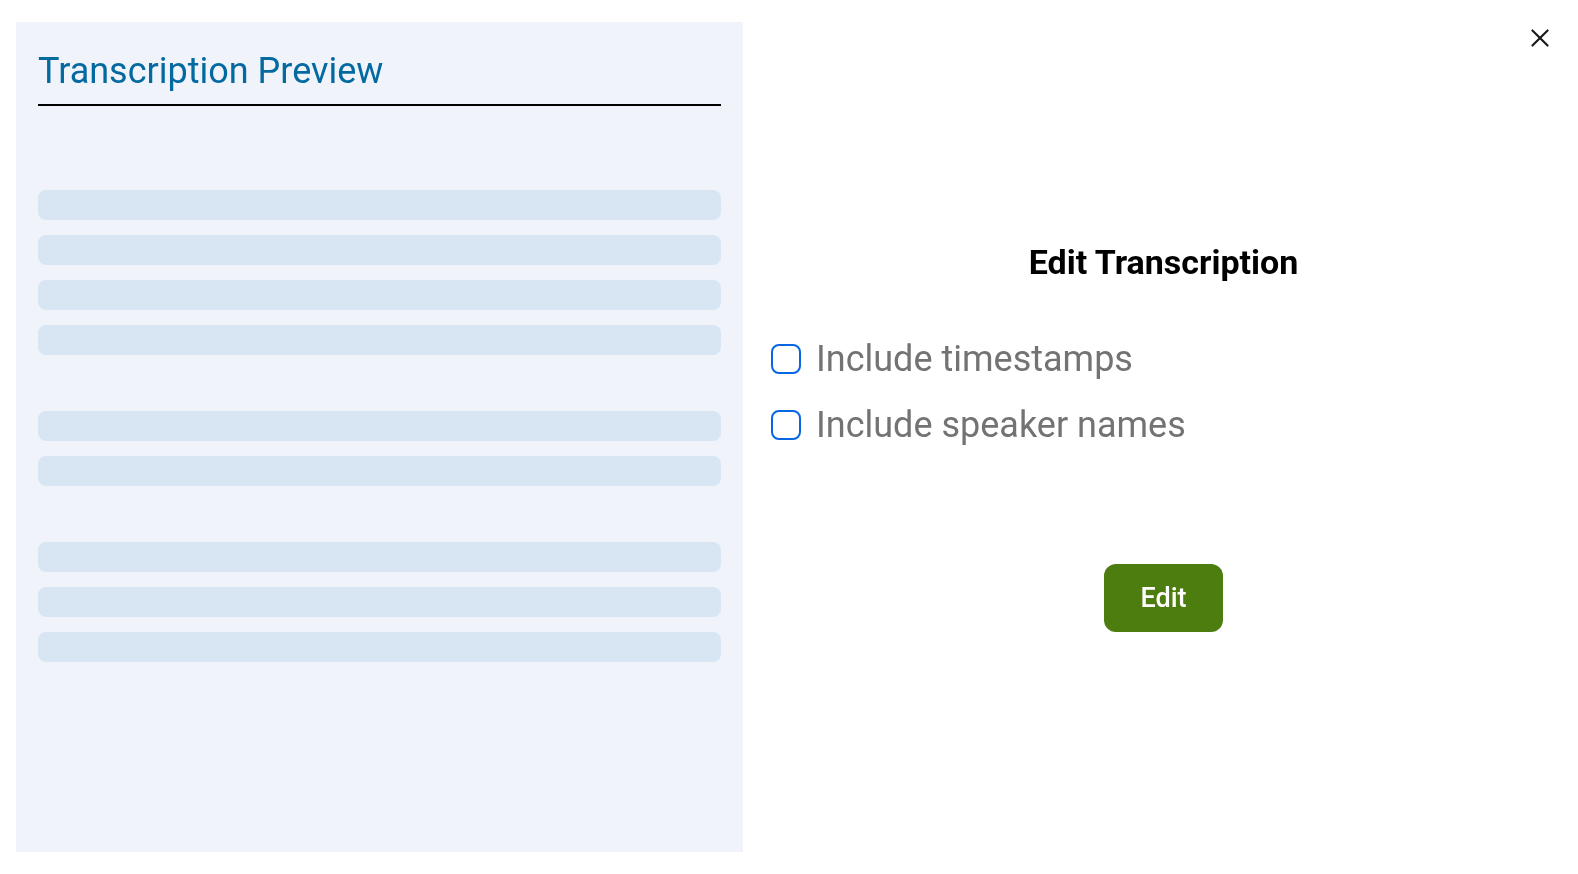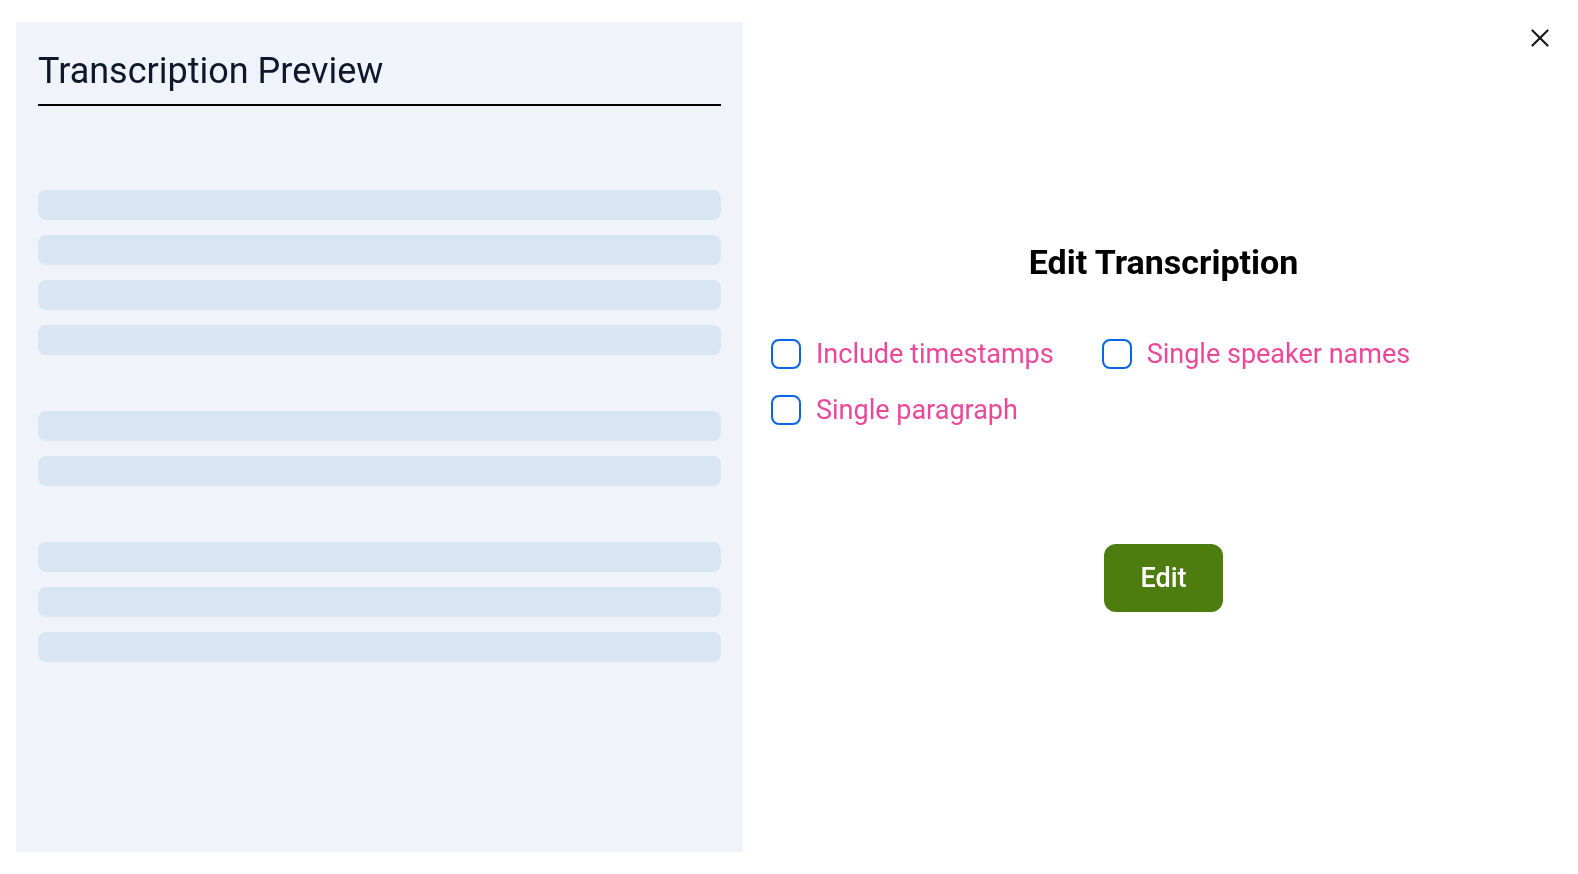--- a/index.html
+++ b/index.html
@@ -28,21 +28,21 @@
       background: #f0f4fa;
       margin: 22px 0 22px 16px;
       padding: 28px 22px;
       display: flex;
       flex-direction: column;
     }
     
     .preview-title {
       font-size: 36px;
       font-weight: 400;
-      color: #0f172a;
+      color: #0369a1;
       padding-bottom: 12px;
       border-bottom: 2px solid #000000;
       margin-bottom: 84px;
     }
     
     .skeleton-group {
       display: flex;
       flex-direction: column;
       gap: 16px;
     }
@@ -127,23 +127,23 @@
     .checkbox-box {
       width: 30px;
       height: 30px;
       border: 2.5px solid #0866e4;
       border-radius: 8px;
       background: #ffffff;
       flex-shrink: 0;
     }
     
     .checkbox-label {
-      font-size: 27px;
+      font-size: 36px;
       font-weight: 400;
-      color: #ec4899;
+      color: #737373;
       white-space: nowrap;
     }
     
     .edit-button {
       margin-top: 118px;
       background: #4d7c0f;
       color: #ffffff;
       border: none;
       border-radius: 12px;
       padding: 18px 36px;
@@ -194,27 +194,23 @@
 
       <div class="checkbox-grid">
 
         <label class="checkbox-item">
           <span class="checkbox-box"></span>
           <span class="checkbox-label">Include timestamps</span>
         </label>
 
         <label class="checkbox-item">
           <span class="checkbox-box"></span>
-          <span class="checkbox-label">Single speaker names</span>
+          <span class="checkbox-label">Include speaker names</span>
         </label>
 
-        <label class="checkbox-item">
-          <span class="checkbox-box"></span>
-          <span class="checkbox-label">Single paragraph</span>
-        </label>
 
       </div>
 
       <button class="edit-button">Edit</button>
     </div>
 
   </div>
 
 </div>
 

